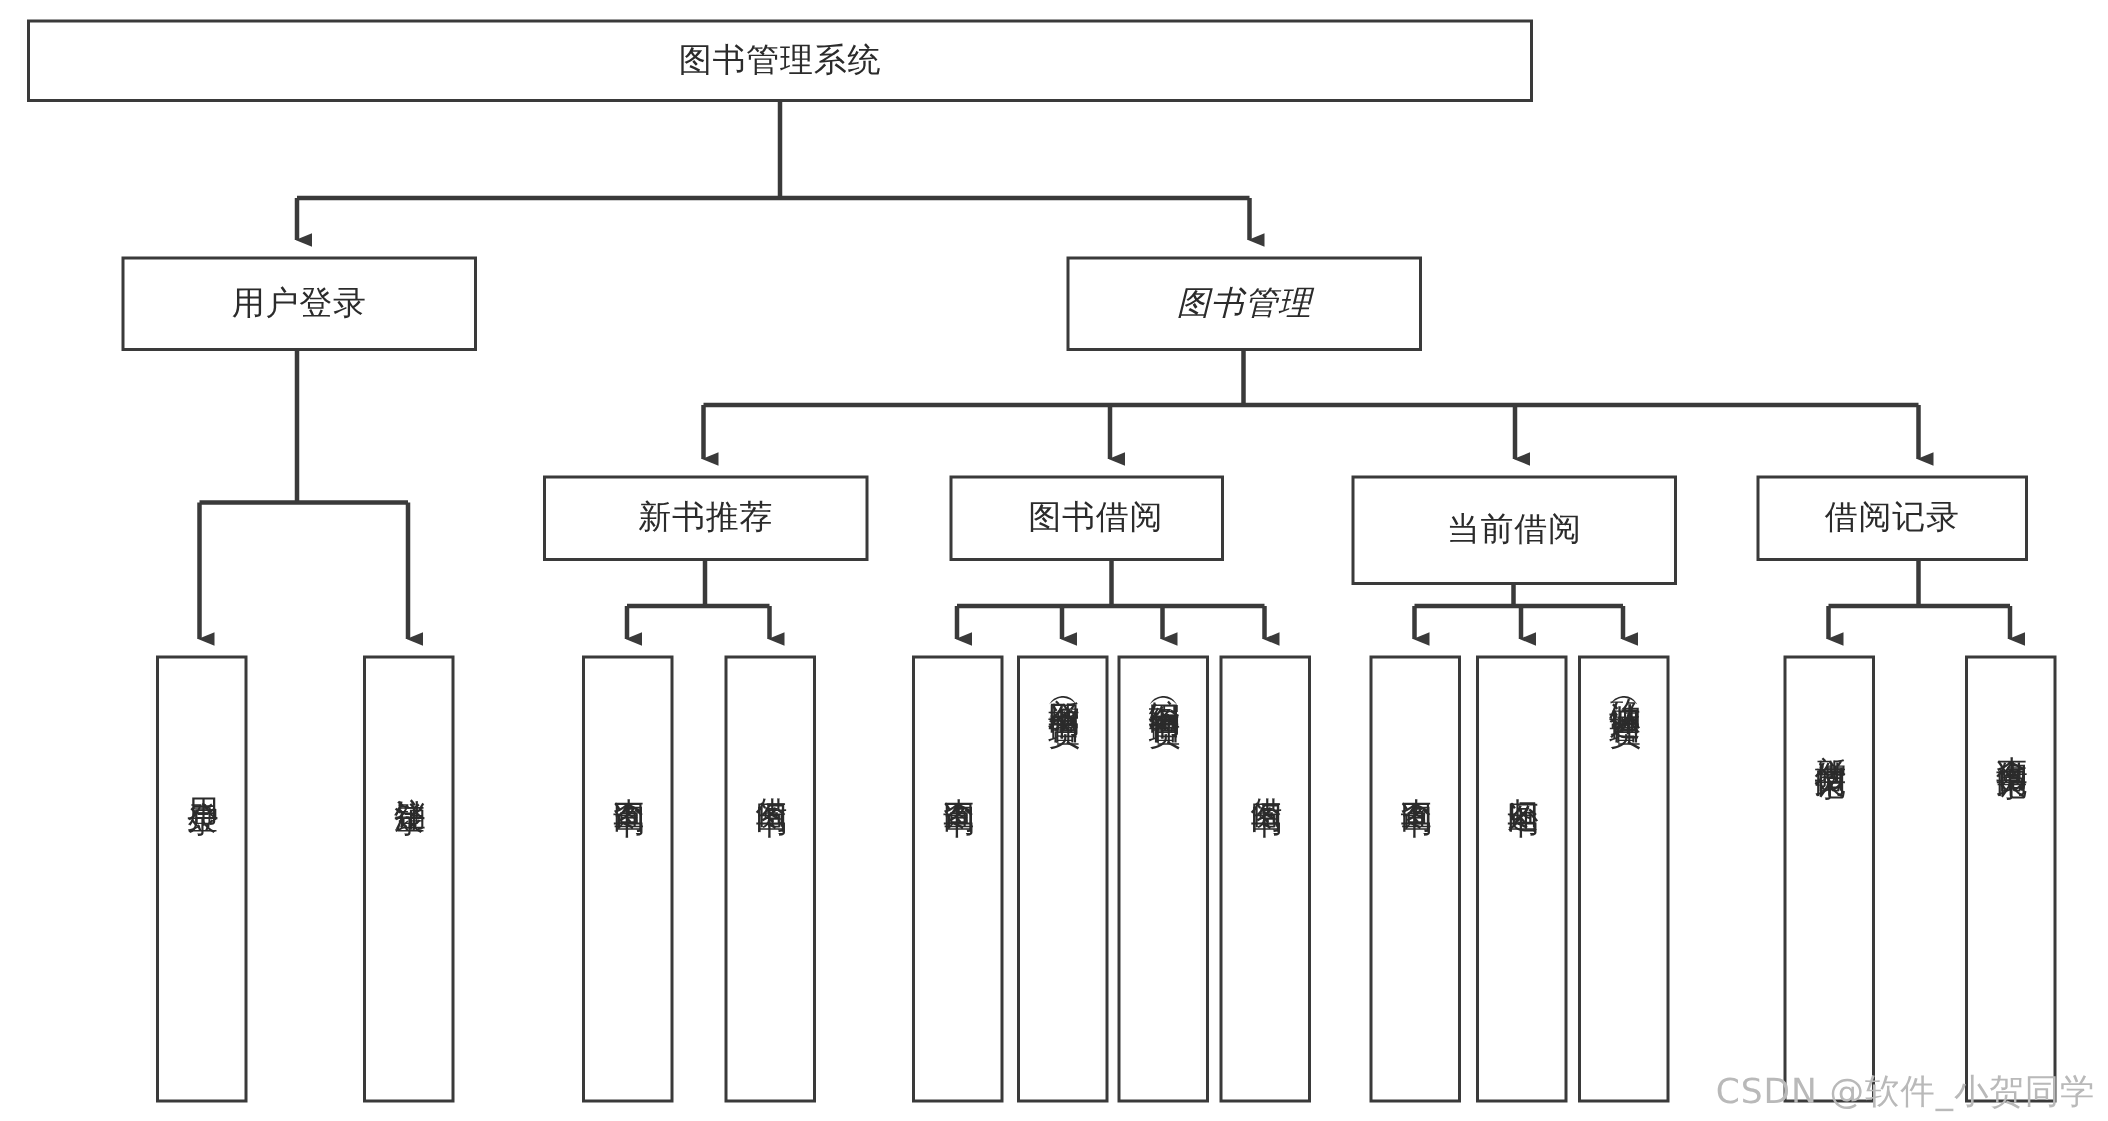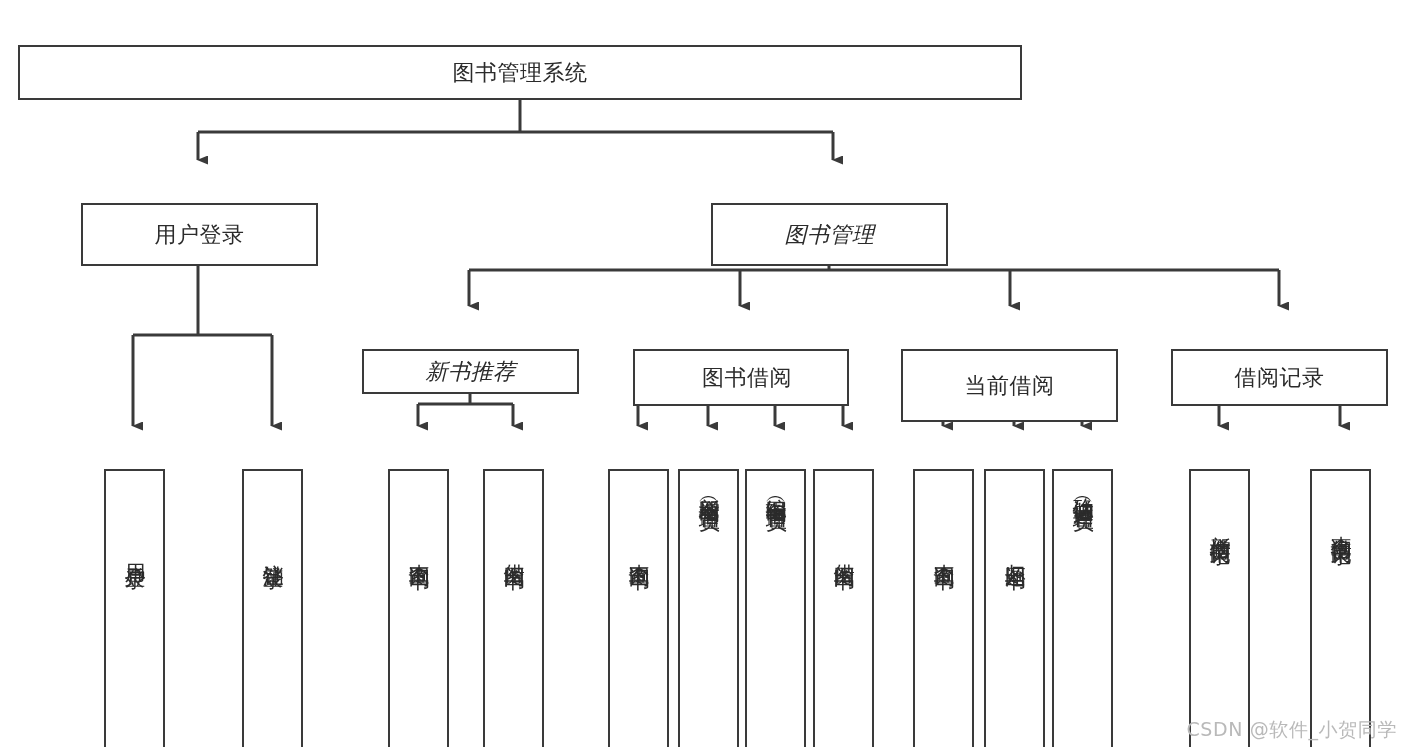--- a/index.html
+++ b/index.html
@@ -28,21 +28,20 @@
   }
   .node {
     position: absolute;
     box-sizing: border-box;
     border: 2.5px solid #3a3a3a;
     background: #ffffff;
     display: flex;
     align-items: center;
     justify-content: center;
     color: #2b2b2b;
-    margin-top: 32px;
   }
   .node .label {
     font-size: 22px;
     line-height: 1.15;
     letter-spacing: 0.5px;
     white-space: nowrap;
     color: #2b2b2b;
   }
   .node.vertical {
     align-items: flex-start;
@@ -58,21 +57,21 @@
     white-space: nowrap;
     text-align: center;
   }
   .node.vertical.mid .label {
     margin-top: 0;
   }
   .watermark {
     position: absolute;
     right: 8px;
     bottom: 4px;
-    font-size: 19px;
+    font-size: 23px;
     color: #b9b9b9;
     letter-spacing: 0.6px;
     white-space: nowrap;
     font-family: "DejaVu Sans", "Liberation Sans", sans-serif;
   }
 </style>
 </head>
 <body>
 
 <div id="canvas">
@@ -132,30 +131,30 @@
     <span class="label">图书管理系统</span>
   </div>
 
   <div class="node" style="left:81px; top:171px; width:237px; height:63px;">
     <span class="label">用户登录</span>
   </div>
   <div class="node" style="left:711px; top:171px; width:237px; height:63px;font-style:italic;">
     <span class="label">图书管理</span>
   </div>
 
-  <div class="node" style="left:362px; top:317px; width:217px; height:45px;font-style:italic;">
+  <div class="node" style="left:362px; top:317px; width:217px; height:57px;">
     <span class="label">新书推荐</span>
   </div>
-  <div class="node" style="left:633px; top:317px; width:216px; height:57px;padding-left:12px;">
+  <div class="node" style="left:633px; top:317px; width:183px; height:57px;padding-left:12px;">
     <span class="label">图书借阅</span>
   </div>
   <div class="node" style="left:901px; top:317px; width:217px; height:73px;">
     <span class="label">当前借阅</span>
   </div>
-  <div class="node" style="left:1171px; top:317px; width:217px; height:57px;">
+  <div class="node" style="left:1171px; top:317px; width:181px; height:57px;">
     <span class="label">借阅记录</span>
   </div>
 
   <div class="node vertical mid" style="left:104px; top:437px; width:61px; height:298px; padding-top:76px;">
     <span class="label">用户登录</span>
   </div>
 
   <div class="node vertical mid" style="left:242px; top:437px; width:61px; height:298px; padding-top:76px;">
     <span class="label">注销登录</span>
   </div>

